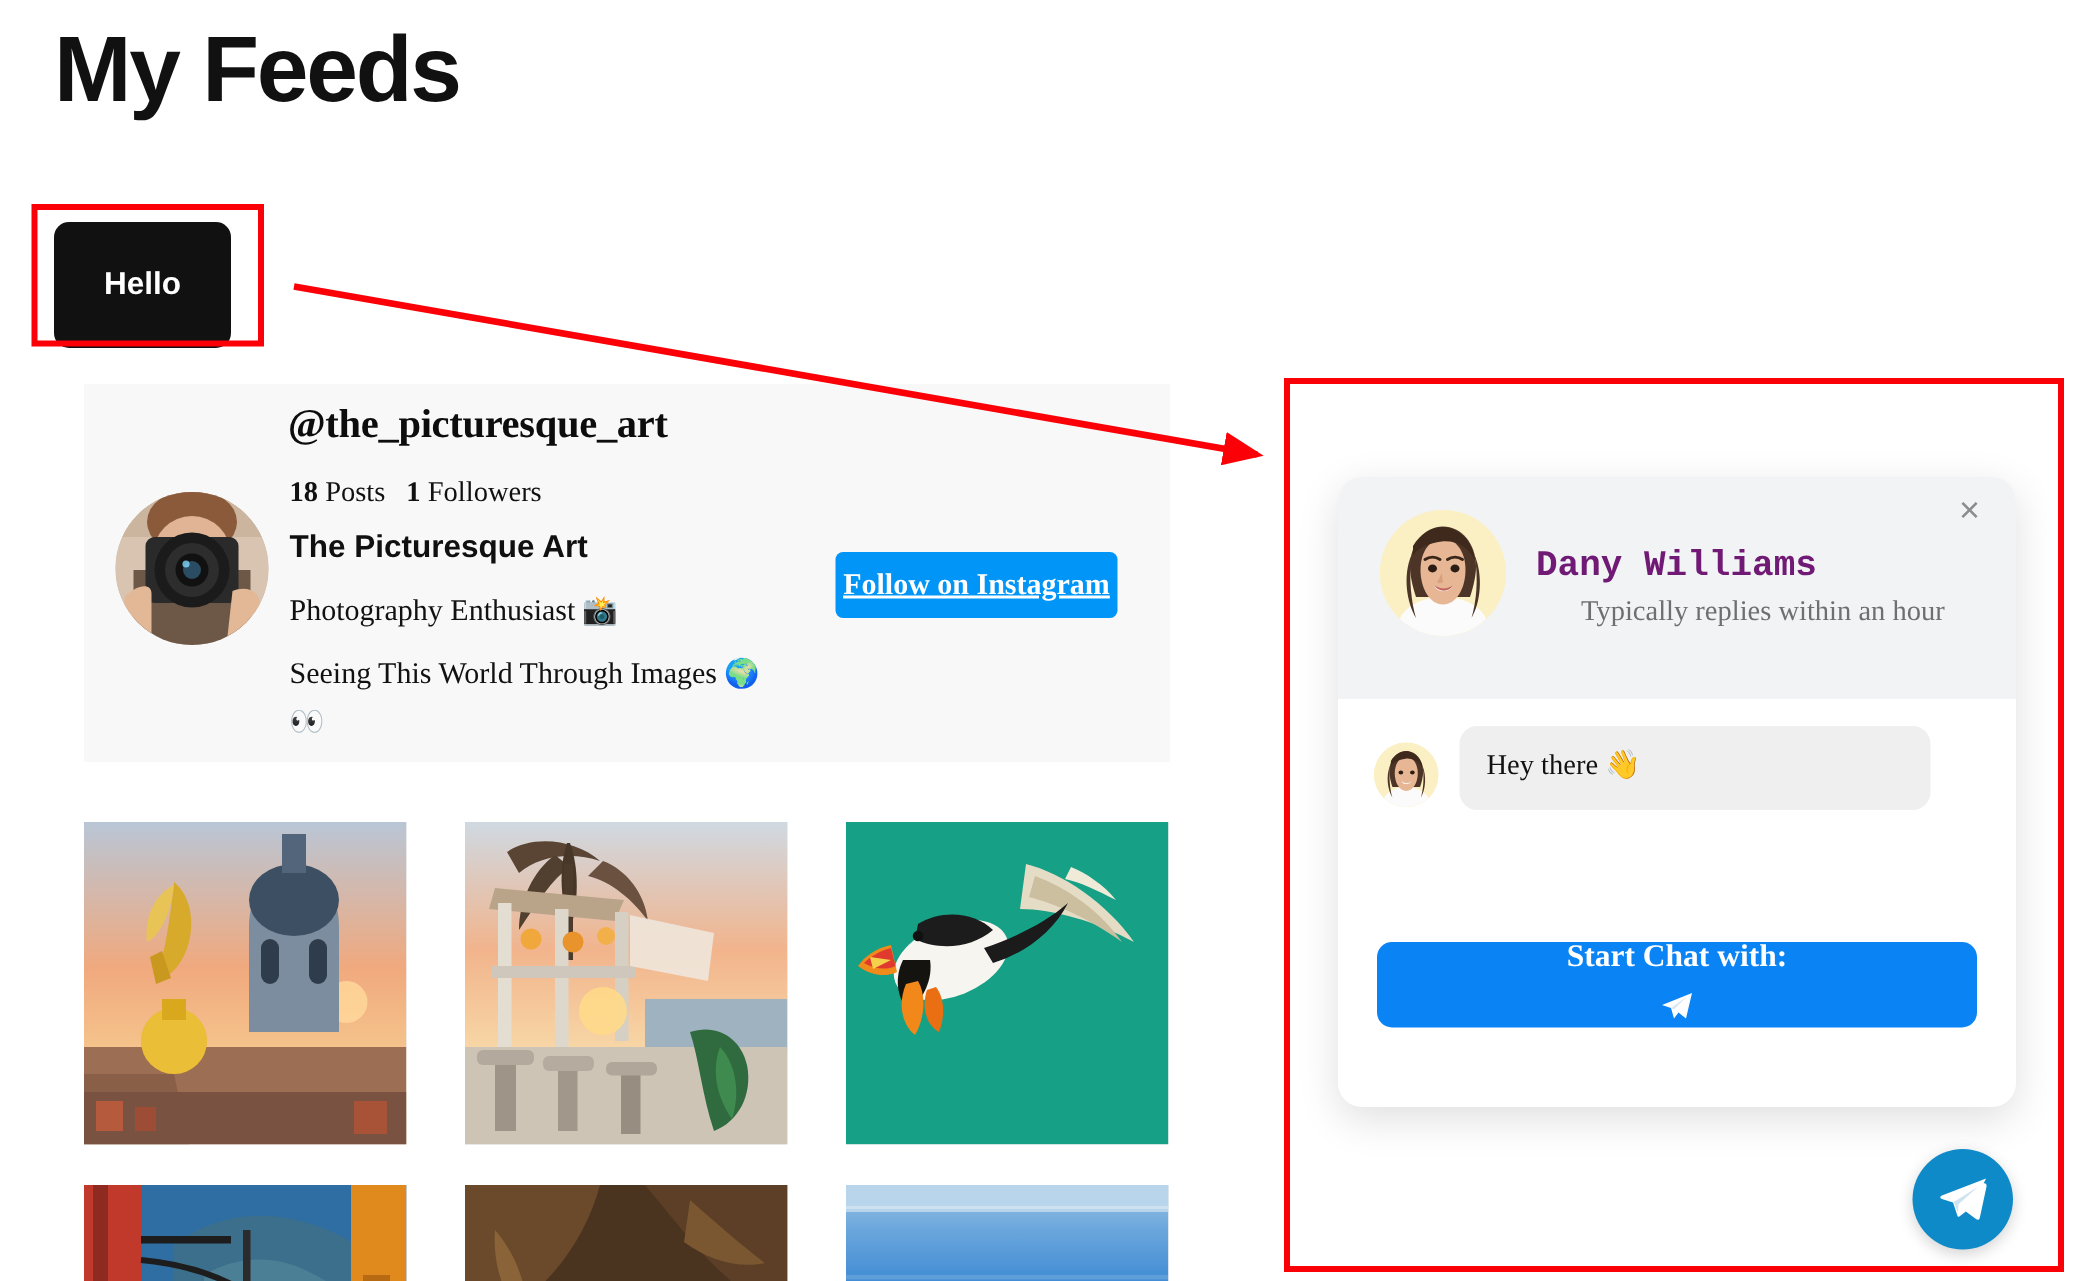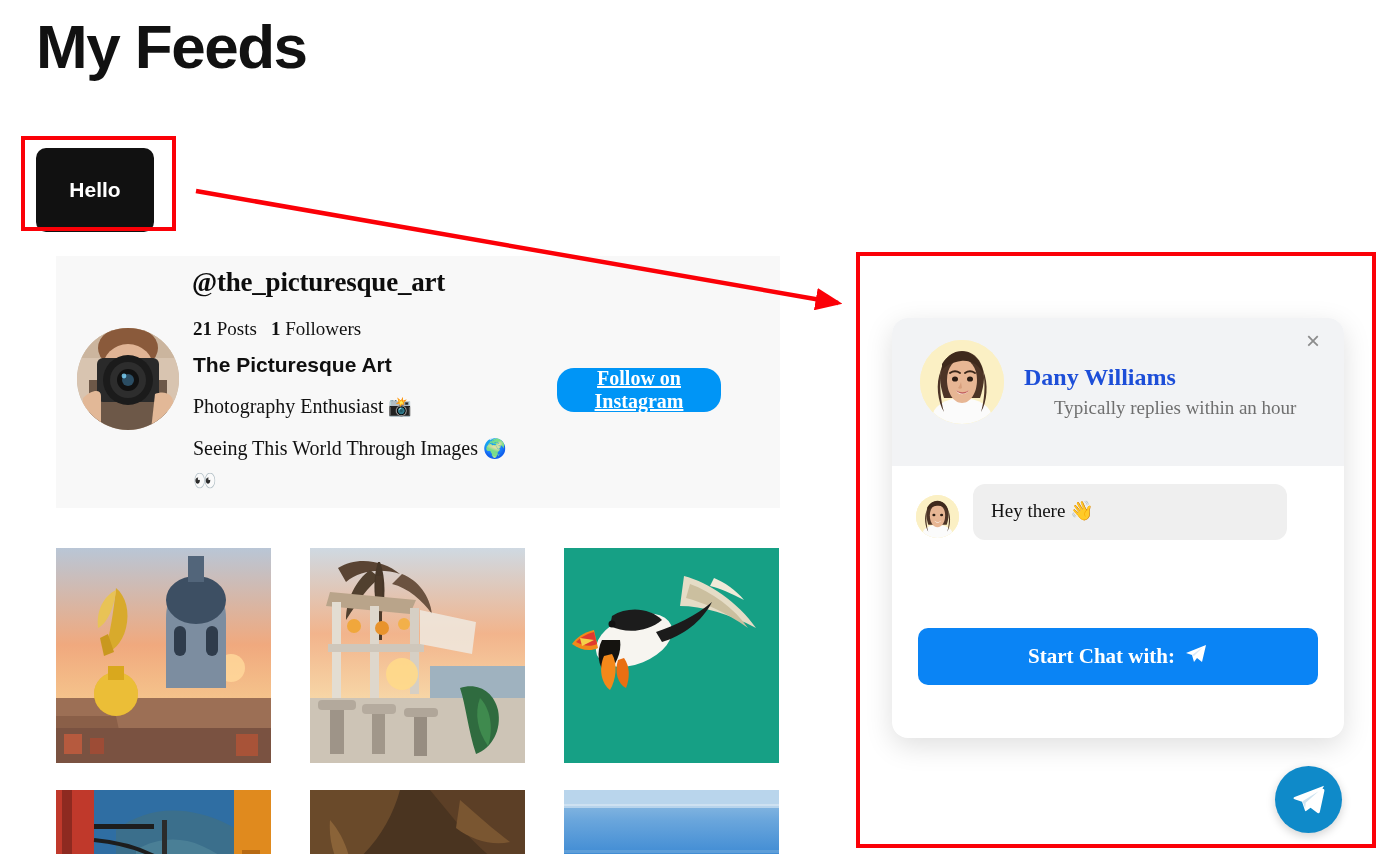--- a/index.html
+++ b/index.html
@@ -104,24 +104,24 @@
     position: absolute;
     left: 137px; top: 213px;
     font-size: 20px;
     color: #111111;
   }
   .emoji { font-family: "DejaVu Sans", sans-serif; font-size: 19px; }
 
   .follow-btn {
     position: absolute;
     left: 501px; top: 112px;
-    width: 164px; height: 44px;
+    width: 188px; height: 44px;
     background: #0095f6;
     border: none;
-    border-radius: 17px;
+    border-radius: 5px;
     color: #ffffff;
     font-family: "Liberation Serif", serif;
     font-size: 20px;
     font-weight: bold;
     text-decoration: underline;
     cursor: pointer;
     display: flex;
     align-items: center;
     justify-content: center;
   }
@@ -188,24 +188,24 @@
     left: 28px; top: 22px;
     width: 84px; height: 84px;
     border-radius: 50%;
     overflow: hidden;
     background: #fbf0c4;
   }
   .chat-avatar svg { display: block; width: 84px; height: 84px; }
   .chat-name {
     position: absolute;
     left: 132px; top: 46px;
-    font-family: Liberation Serif, serif;
+    font-family: Liberation Mono, monospace;
     font-size: 24px;
     font-weight: bold;
-    color: #1d4ed8;
+    color: #701a75;
   }
   .chat-sub {
     position: absolute;
     left: 132px; top: 79px;
     font-size: 19px;
     color: #6f6f6f;
     margin-left: 30px;
   }
 
   .chat-body { position: relative; padding: 0; }
@@ -243,20 +243,21 @@
     border-radius: 10px;
     color: #ffffff;
     font-family: "Liberation Serif", serif;
     font-size: 21px;
     font-weight: bold;
     display: flex;
     align-items: center;
     justify-content: center;
     gap: 9px;
     cursor: pointer;
+    flex-direction: column;
   }
 
   
   .launcher {
     position: absolute;
     left: 1275px; top: 766px;
     width: 67px; height: 67px;
     border-radius: 50%;
     background: #0f8ac9;
     display: flex;
@@ -292,21 +293,21 @@
         <circle cx="51" cy="52" r="6" fill="#2b4d63"></circle>
         <circle cx="47" cy="48" r="2.4" fill="#7fd8ff" opacity=".8"></circle>
         <path d="M6 70c8-8 18-10 18-2v34H6z" fill="#e2b897"></path>
         <path d="M78 66c9-4 18 0 18 8v28H74z" fill="#e2b897"></path>
       </svg>
     </div>
 
     <div class="profile-handle">@the_picturesque_art</div>
 
     <div class="profile-stats">
-      <b>21</b><span> </span><span>Posts</span><span class="gap"></span><b>1</b><span> </span><span>Followers</span>
+      <b>18</b><span> </span><span>Posts</span><span class="gap"></span><b>1</b><span> </span><span>Followers</span>
     </div>
 
     <div class="profile-name">The Picturesque Art</div>
 
     <div class="profile-bio1">
       <span>Photography Enthusiast</span>
       <span class="emoji">📸</span>
     </div>
 
     <div class="profile-bio2">

